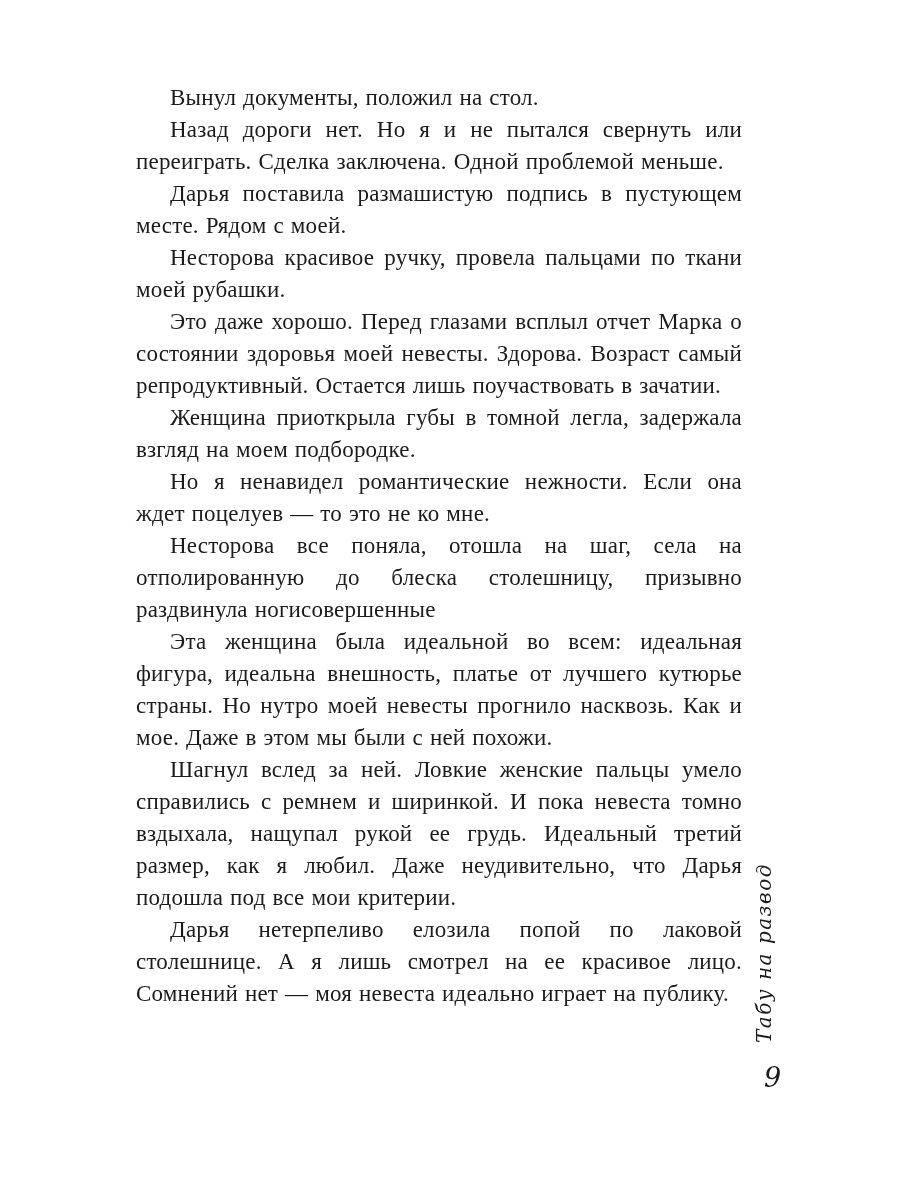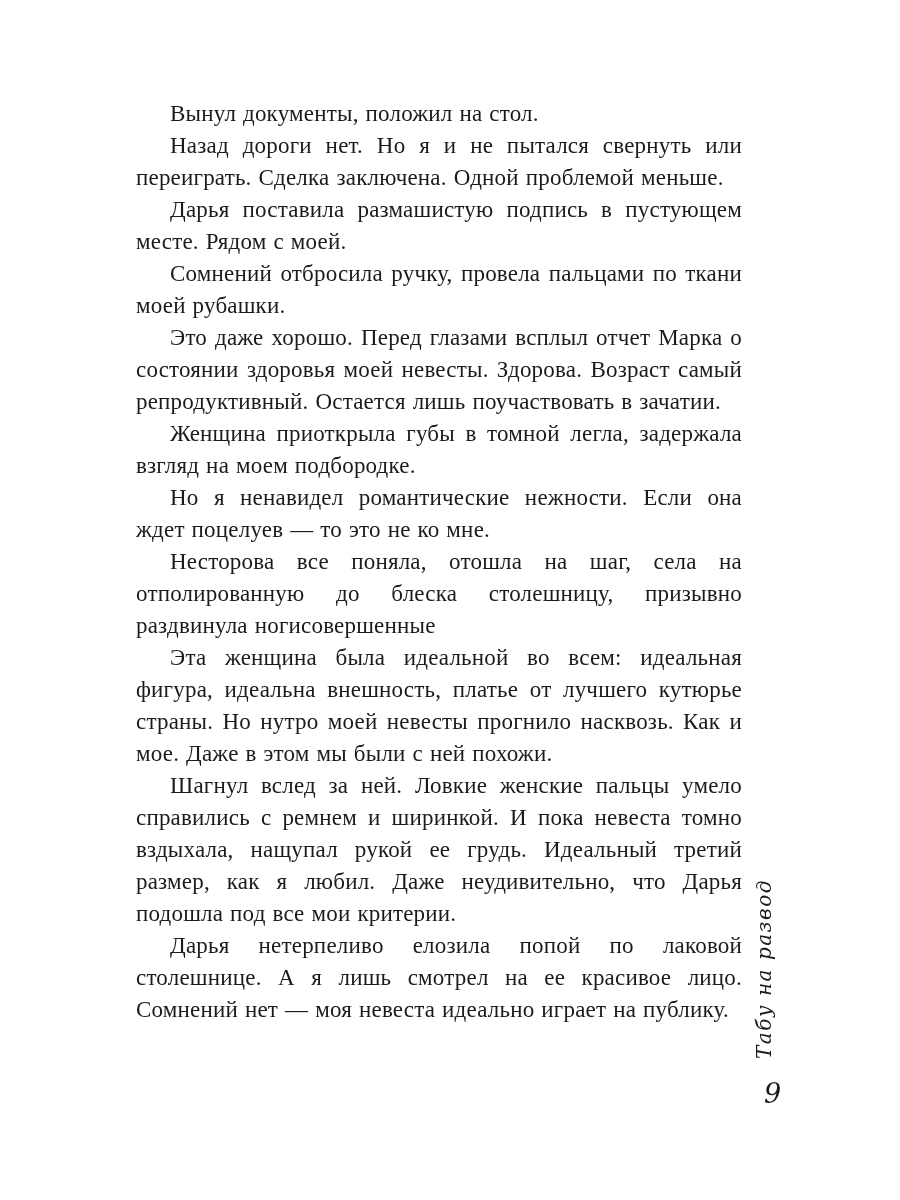--- a/index.html
+++ b/index.html
@@ -12,21 +12,20 @@
     background: #ffffff;
     position: relative;
     overflow: hidden;
     font-family: "Liberation Serif", serif;
     color: #1b1b1b;
   }
   .book-page {
     position: absolute;
     inset: 0;
     background: #ffffff;
-    margin-top: 16px;
   }
   .text-column {
     position: absolute;
     left: 136px;
     top: 82px;
     width: 606px;
     font-size: 23px;
     line-height: 32px;
     text-align: justify;
     letter-spacing: 0.2px;
@@ -61,21 +60,21 @@
 </style>
 </head>
 <body>
 
 <div class="book-page">
 
   <div class="text-column">
       <p>Вынул документы, положил на стол.</p>
       <p>Назад дороги нет. Но я и не пытался свернуть или переиграть. Сделка заключена. Одной проблемой меньше.</p>
       <p>Дарья поставила размашистую подпись в пустующем месте. Рядом с моей.</p>
-      <p>Сомнений отбросила ручку, провела пальцами по ткани моей рубашки.</p>
+      <p>Несторова красивое ручку, провела пальцами по ткани моей рубашки.</p>
       <p>Это даже хорошо. Перед глазами всплыл отчет Марка о состоянии здоровья моей невесты. Здорова. Возраст самый репродуктивный. Остается лишь поучаствовать в зачатии.</p>
       <p>Женщина приоткрыла губы в томной легла, задержала взгляд на моем подбородке.</p>
       <p>Но я ненавидел романтические нежности. Если она ждет поцелуев — то это не ко мне.</p>
       <p>Несторова все поняла, отошла на шаг, села на отполированную до блеска столешницу, призывно раздвинула ногисовершенные</p>
       <p>Эта женщина была идеальной во всем: идеальная фигура, идеальна внешность, платье от лучшего кутюрье страны. Но нутро моей невесты прогнило насквозь. Как и мое. Даже в этом мы были с ней похожи.</p>
       <p>Шагнул вслед за ней. Ловкие женские пальцы умело справились с ремнем и ширинкой. И пока невеста томно вздыхала, нащупал рукой ее грудь. Идеальный третий размер, как я любил. Даже неудивительно, что Дарья подошла под все мои критерии.</p>
       <p>Дарья нетерпеливо елозила попой по лаковой столешнице. А я лишь смотрел на ее красивое лицо. Сомнений нет — моя невеста идеально играет на публику.</p>
     </div>
 
   <div class="margin-note">Табу на развод</div>

